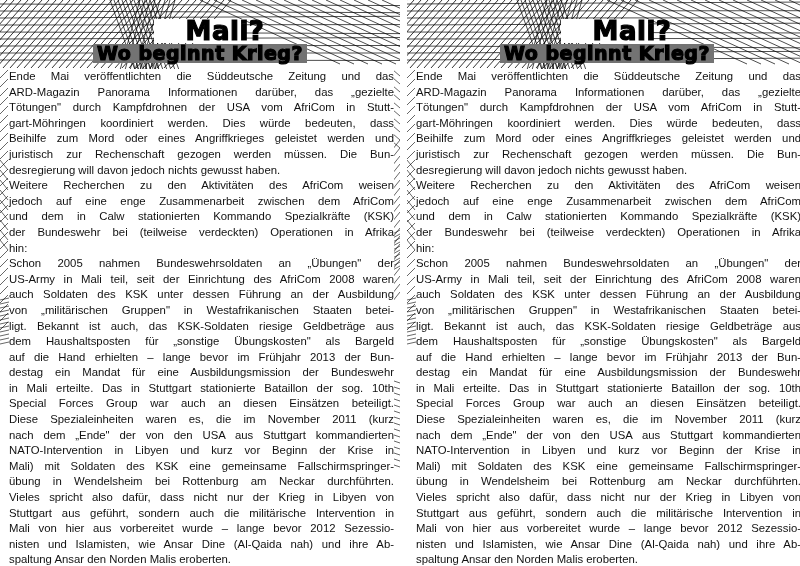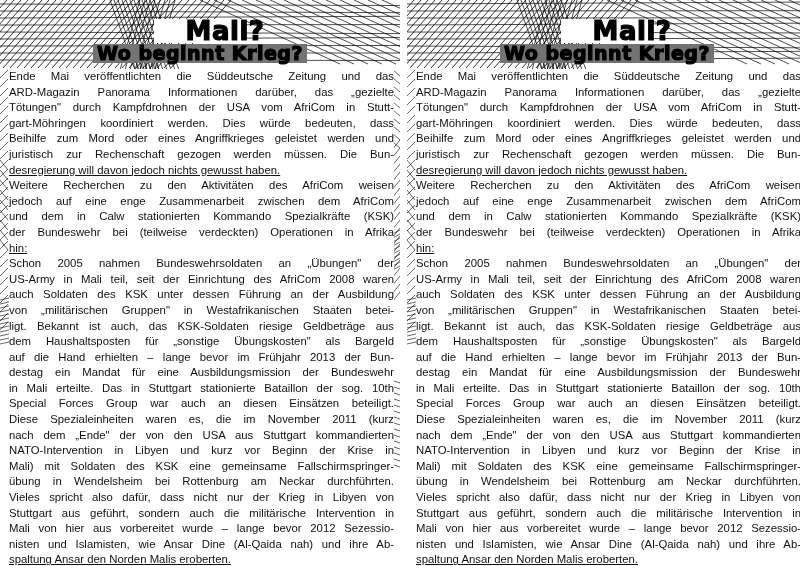--- a/index.html
+++ b/index.html
@@ -23,21 +23,21 @@
     letter-spacing: 0.5px; line-height: 1;
     -webkit-text-stroke: 1.2px #000000;
   }
   .title-line1 { font-size: 26px; padding-left: 50px; background: linear-gradient(#fff,#fff) no-repeat center/92px 24px; display: inline-block; }
   .title-line2 { font-size: 19px; margin-top: 0px; display: inline-block; background: #737373; padding: 0 4px; }
   .body-text {
     position: absolute; left: 9px; top: 69px; width: 385px; z-index: 2;
     font-size: 11.35px; line-height: 15.6px; text-align: justify; background: #ffffff;
   }
   .body-text p { margin: 0; text-align: justify; text-align-last: justify; }
-  .body-text p.last { text-align-last: left; text-decoration: underline; }
+  .body-text p.last { text-align-last: left; }
   .divider-gap { position: absolute; left: 400px; top: 0; width: 7px; height: 566px; background: #ffffff; }
 </style>
 </head>
 <body>
 
 <div class="page left">
   <svg class="hatch" viewBox="0 0 400 566">
       <line x1="-60" y1="68" x2="0" y2="0" stroke="#000" stroke-width="0.8"></line>
       <line x1="-53" y1="68" x2="7" y2="0" stroke="#000" stroke-width="0.8"></line>
       <line x1="-46" y1="68" x2="14" y2="0" stroke="#000" stroke-width="0.8"></line>

